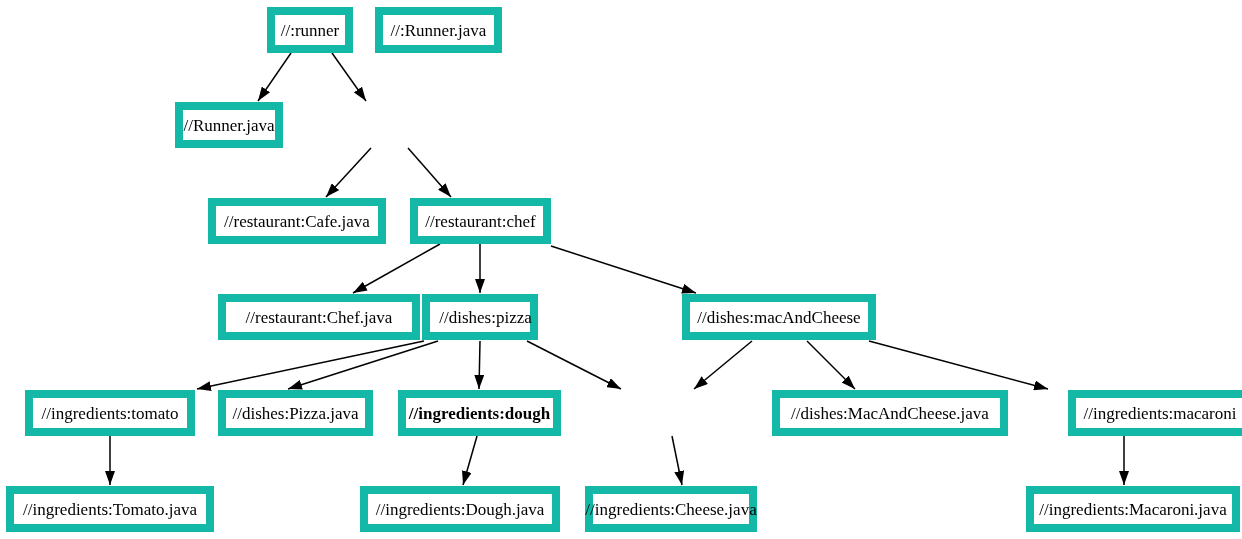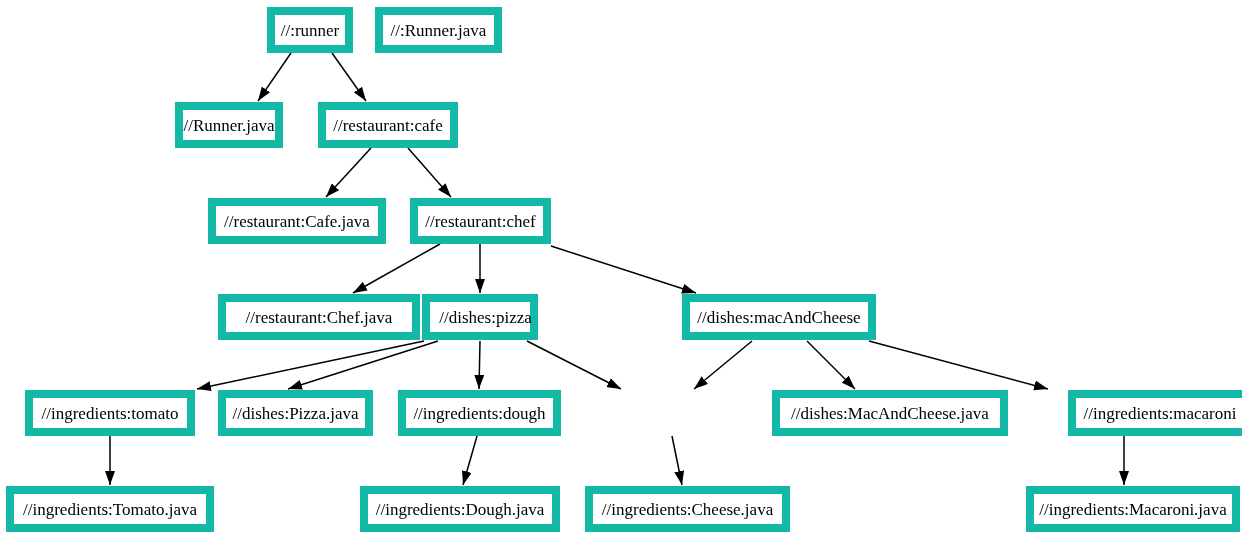--- a/index.html
+++ b/index.html
@@ -60,28 +60,27 @@
       <line x1="807" y1="341" x2="855" y2="389" marker-end="url(#arrow)"></line>
       <line x1="869" y1="341" x2="1048" y2="389" marker-end="url(#arrow)"></line>
       <line x1="110" y1="436" x2="110" y2="485" marker-end="url(#arrow)"></line>
       <line x1="477" y1="436" x2="463" y2="485" marker-end="url(#arrow)"></line>
       <line x1="672" y1="436" x2="682" y2="485" marker-end="url(#arrow)"></line>
       <line x1="1124" y1="436" x2="1124" y2="485" marker-end="url(#arrow)"></line>
     </svg>
 <div class="node" style="left: 267px; top: 7px; width: 86px; height: 46px;">//:runner</div>
     <div class="node" style="left: 375px; top: 7px; width: 127px; height: 46px;">//:Runner.java</div>
     <div class="node" style="left: 175px; top: 102px; width: 108px; height: 46px;">//Runner.java</div>
-    <div class="node" style="left: 318px; top: 102px; width: 140px; height: 46px;">//restaurant:cafe</div>
     <div class="node" style="left: 208px; top: 198px; width: 178px; height: 46px;">//restaurant:Cafe.java</div>
     <div class="node" style="left: 410px; top: 198px; width: 141px; height: 46px;">//restaurant:chef</div>
     <div class="node" style="left: 218px; top: 294px; width: 202px; height: 46px;">//restaurant:Chef.java</div>
     <div class="node" style="left: 422px; top: 294px; width: 116px; height: 46px; padding-left: 11px;">//dishes:pizza</div>
     <div class="node" style="left: 682px; top: 294px; width: 194px; height: 46px; text-align: right;">//dishes:macAndCheese</div>
     <div class="node" style="left: 25px; top: 390px; width: 170px; height: 46px;">//ingredients:tomato</div>
     <div class="node" style="left: 218px; top: 390px; width: 155px; height: 46px;">//dishes:Pizza.java</div>
-    <div class="node" style="left: 398px; top: 390px; width: 163px; height: 46px;">//ingredients:dough</div>
+    <div class="node" style="left: 398px; top: 390px; width: 163px; height: 46px; font-weight: bold;">//ingredients:dough</div>
     <div class="node" style="left: 772px; top: 390px; width: 236px; height: 46px;">//dishes:MacAndCheese.java</div>
     <div class="node" style="left: 1032px; top: 390px; width: 184px; height: 46px; margin-left: 36px;">//ingredients:macaroni</div>
     <div class="node" style="left: 6px; top: 486px; width: 208px; height: 46px;">//ingredients:Tomato.java</div>
     <div class="node" style="left: 360px; top: 486px; width: 200px; height: 46px;">//ingredients:Dough.java</div>
-    <div class="node" style="left: 585px; top: 486px; width: 205px; height: 46px;">//ingredients:Cheese.java</div>
+    <div class="node" style="left: 585px; top: 486px; width: 172px; height: 46px;">//ingredients:Cheese.java</div>
     <div class="node" style="left: 1018px; top: 486px; width: 214px; height: 46px; margin-left: 8px;">//ingredients:Macaroni.java</div>
   </div>
 
 </body></html>

